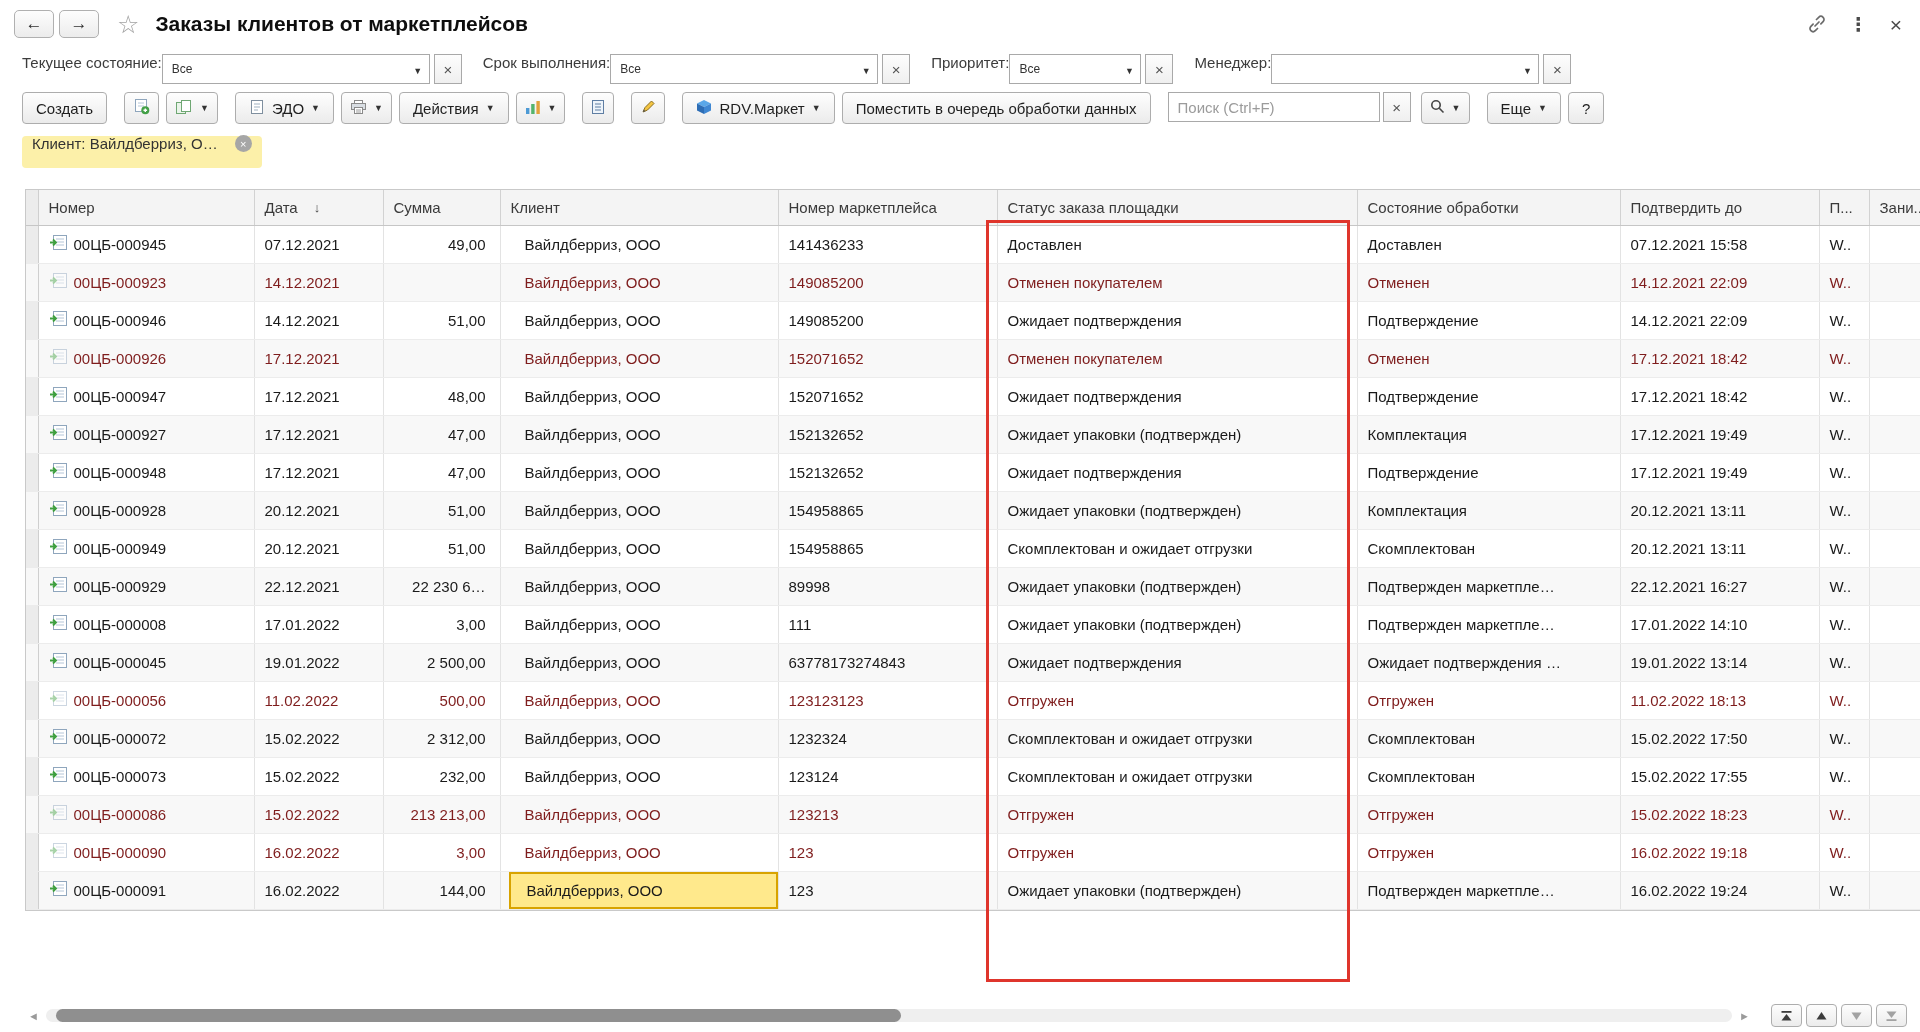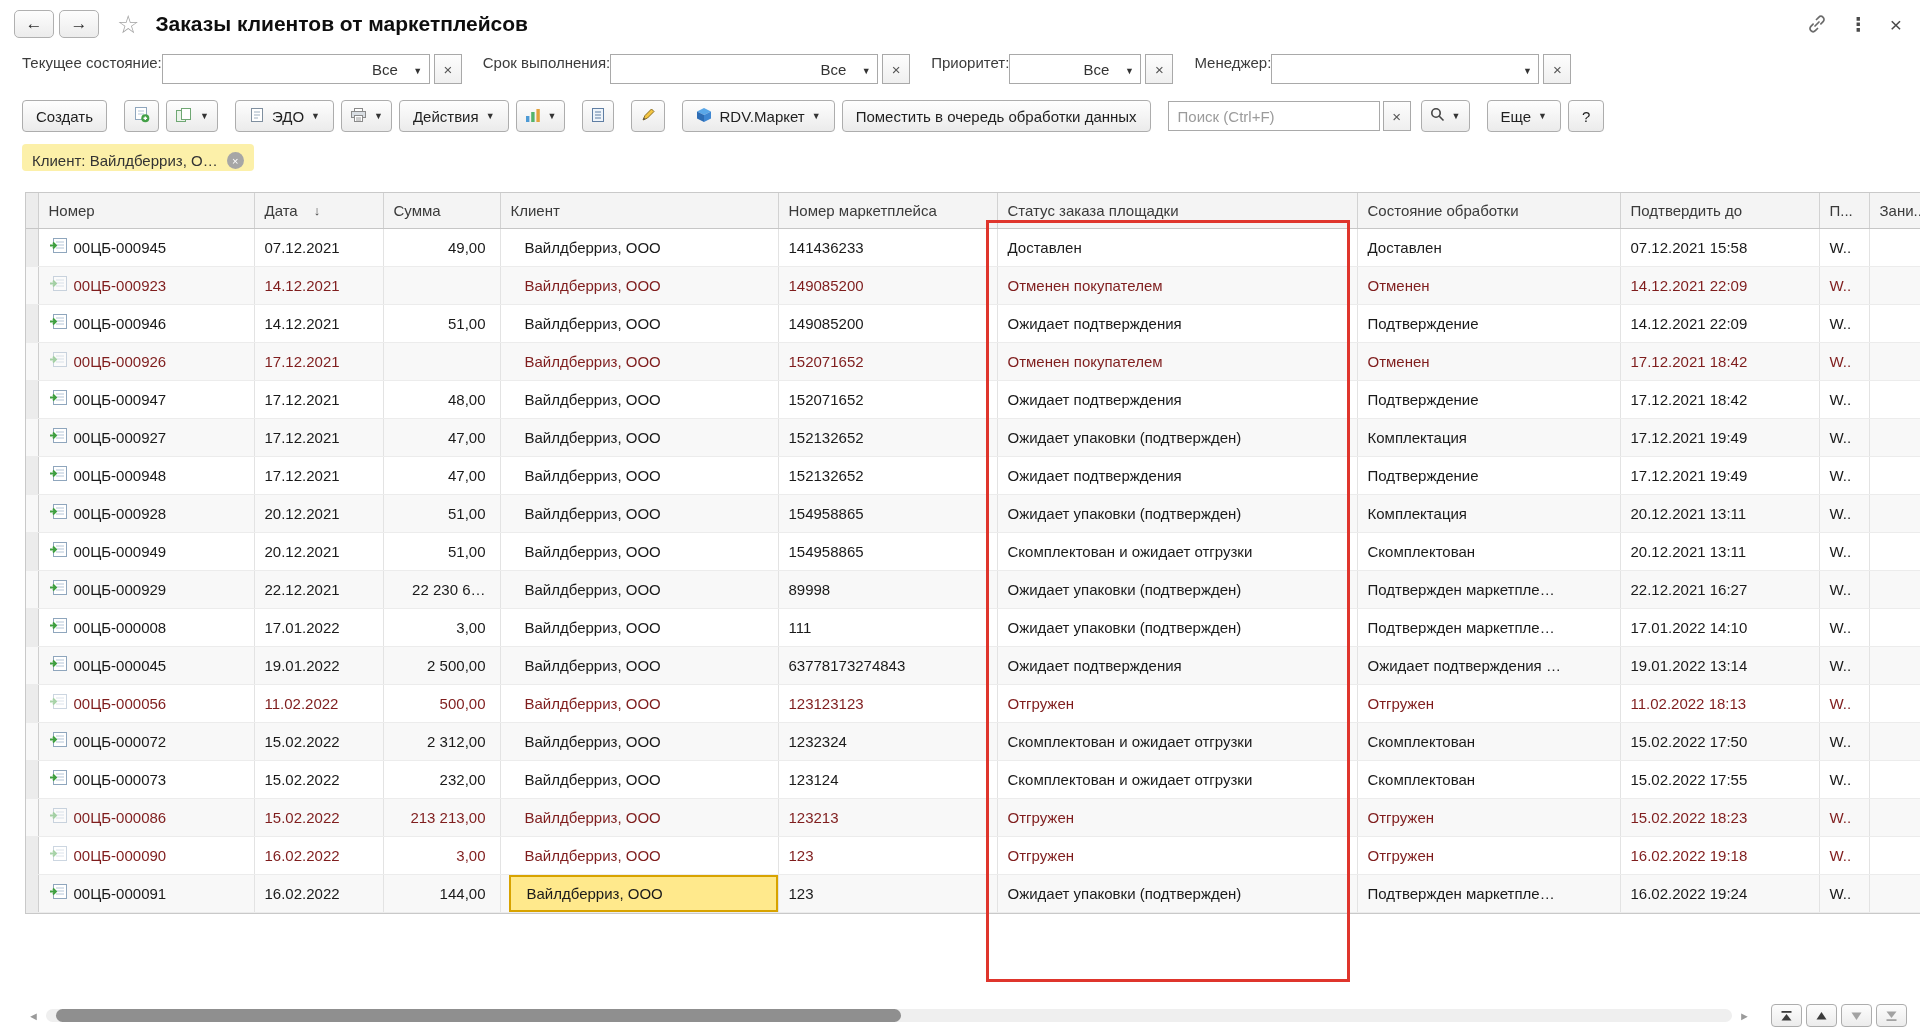--- a/index.html
+++ b/index.html
@@ -19,44 +19,44 @@
 .tb-icon { display:flex; align-items:center; color:#5a5a5a; }
 .dots { font-size:19px; font-weight:700; color:#4a4a4a; letter-spacing:0; }
 .close-x { font-size:21px; color:#4a4a4a; line-height:1; }
 
 
 .filters { display:flex; gap:21px; padding-left:22px; margin-top:6px; }
 .fgroup { display:flex; flex-direction:row; }
 .flabel { font-size:15px; color:#3c3c3c; margin-bottom:4px; }
 .fcontrols { display:flex; gap:4px; }
 .combo { height:30px; border:1px solid #a9a9a9; background:#fff; display:flex; align-items:center; }
-.combo .value { flex:1; padding:0 9px; font-size:15px; color:#333; white-space:nowrap; overflow:hidden;text-align:right; }
+.combo .value { flex:1; padding:0 9px; font-size:12px; color:#333; white-space:nowrap; overflow:hidden; }
 .ddg { font-size:9px; color:#333; }
 .combo .ddwrap { width:22px; text-align:center; }
 .sqbtn { width:28px; height:30px; border:1px solid #a9a9a9;
   background:linear-gradient(#fdfdfd,#efefef); display:flex; align-items:center;
   justify-content:center; font-size:15px; color:#555; cursor:pointer; }
 .w268 { width:268px; } .w132 { width:132px; }
 
 
-.toolbar { display:flex; align-items:center; margin:16px 0 0 22px; }
+.toolbar { display:flex; align-items:flex-start; margin:8px 0 0 22px; }
 .btn { height:32px; border:1px solid #adadad; border-radius:4px;
   background:linear-gradient(#fefefe,#ebebeb); display:inline-flex; align-items:center;
   gap:7px; padding:0 13px; font-size:15px; color:#1f1f1f; margin-right:7px;
   white-space:nowrap; cursor:pointer; }
 .btn.icononly { padding:0 8px; }
 .sep { width:10px; flex:0 0 auto; }
 .search-input { width:212px; height:30px; border:1px solid #a9a9a9; padding:0 9px;
   font-size:15px; color:#a21caf; margin-right:3px; }
 .search-input::placeholder { color:#9b9b9b; }
 
 
 .tagrow { margin:12px 0 0 22px; display:flex; }
-.chip { display:inline-flex; align-items:flex-start; gap:9px; background:#fcf0a9;
-  border-radius:4px; padding:8px 10px; font-size:15px; color:#333; height:27px; }
+.chip { display:inline-flex; align-items:flex-end; gap:17px; background:#fcf0a9;
+  border-radius:4px; padding:16px 10px; font-size:15px; color:#333; height:27px; }
 .circle-x { width:17px; height:17px; border-radius:50%; background:#a6a6a6; color:#fff;
   font-size:11px; display:flex; align-items:center; justify-content:center; cursor:pointer; }
 
 
 .table-area { margin:21px 0 0 25px; width:1895px; overflow:hidden;
   border:1px solid #c9c9c9; border-right:none; }
 table { border-collapse:collapse; table-layout:fixed; width:1938px; }
 col.w-marker{width:12px} col.w-number{width:216px} col.w-date{width:129px}
 col.w-sum{width:117px} col.w-client{width:278px} col.w-mp{width:219px}
 col.w-status{width:360px} col.w-state{width:263px} col.w-confirm{width:199px}

